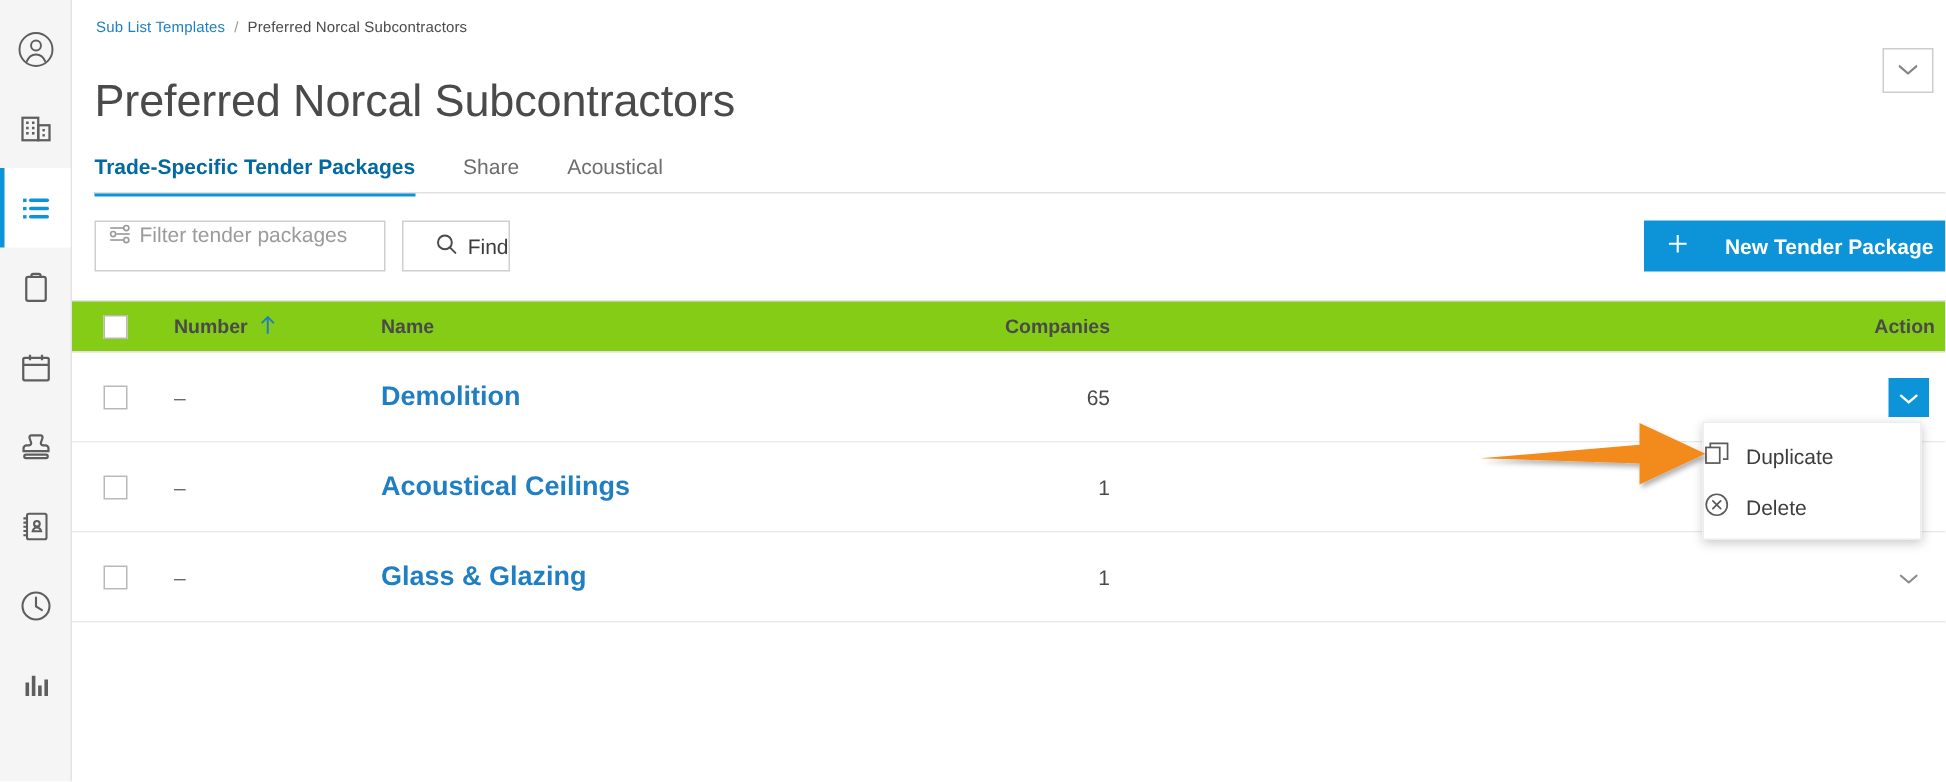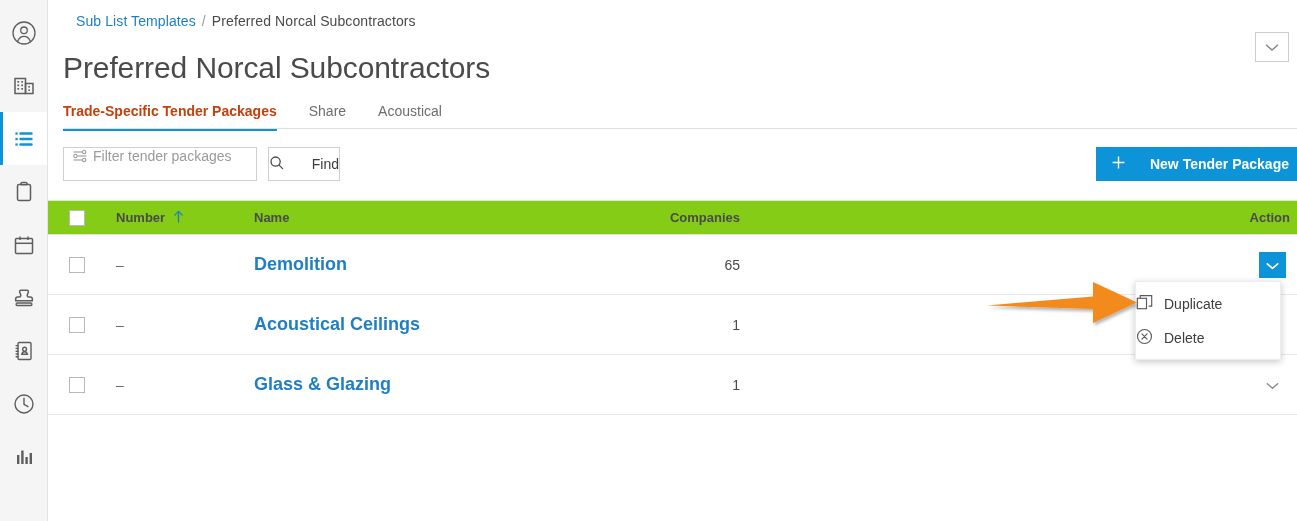--- a/index.html
+++ b/index.html
@@ -52,22 +52,22 @@
   
   .main {
     flex: 1 1 auto;
     position: relative;
     height: 521px;
     background: #ffffff;
   }
 
   .breadcrumb {
     position: absolute;
-    left: 28px; top: 13px;
-    font-size: 14px;
+    left: 16px; top: 13px;
+    font-size: 10px;
     color: #4a4a4a;
     letter-spacing: .1px;
     white-space: nowrap;
   }
   .breadcrumb a {
     color: #1f7fc2;
     text-decoration: none;
     cursor: pointer;
   }
   .breadcrumb .sep {
@@ -108,21 +108,21 @@
   }
   .tab {
     font-size: 14px;
     color: #6d6d6d;
     padding: 0 0 9px 0;
     margin-right: 32px;
     cursor: pointer;
     white-space: nowrap;
   }
   .tab.active {
-    color: #c2410c;
+    color: #0369a1;
     font-weight: bold;
     border-bottom: 3px solid #0d94d8;
   }
   .tabs-rule {
     position: absolute;
     left: 15px; right: 0; top: 128px;
     height: 1px;
     background: #e0e0e0;
   }
 
@@ -144,21 +144,21 @@
     margin-left: 5px;
   }
   .find-btn {
     position: absolute;
     left: 220px; top: 0;
     width: 72px; height: 34px;
     border: 1px solid #cfcfcf;
     background: #fff;
     display: flex;
     align-items: center;
-    justify-content: space-between;
+    justify-content: flex-end;
     gap: 7px;
     font-size: 14px;
     color: #3c3c3c;
     cursor: pointer;
   }
   .new-btn {
     position: absolute;
     right: 0; top: 0;
     height: 34px;
     background: #0d94d8;

